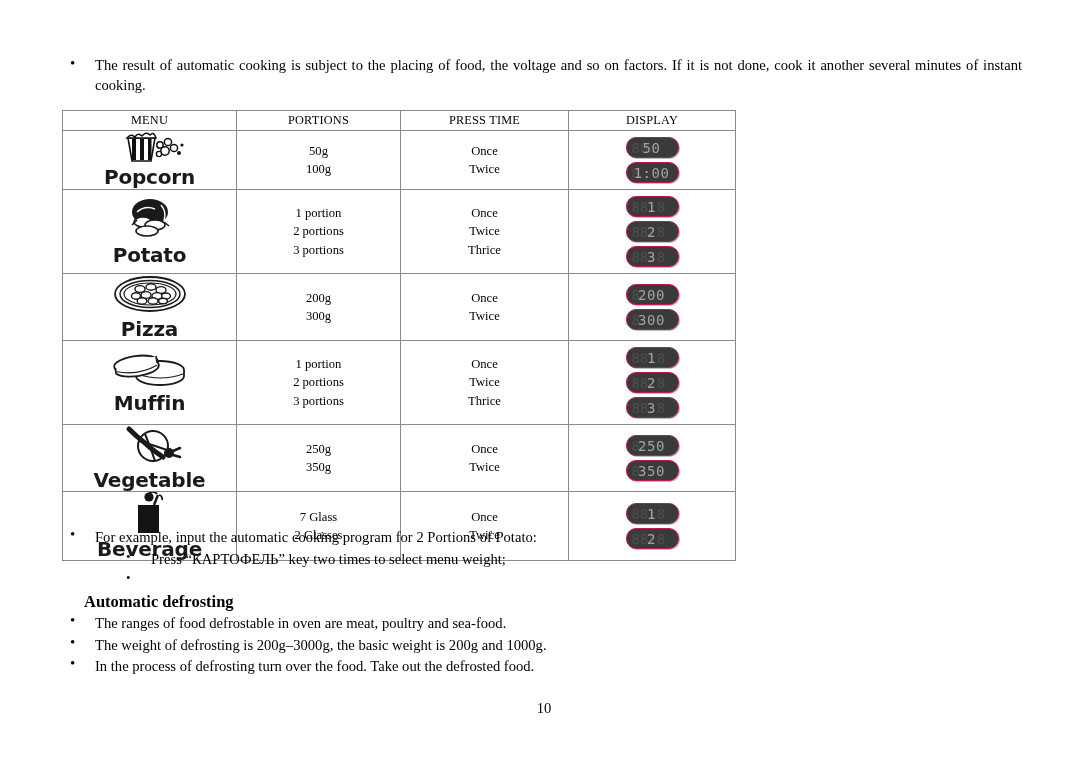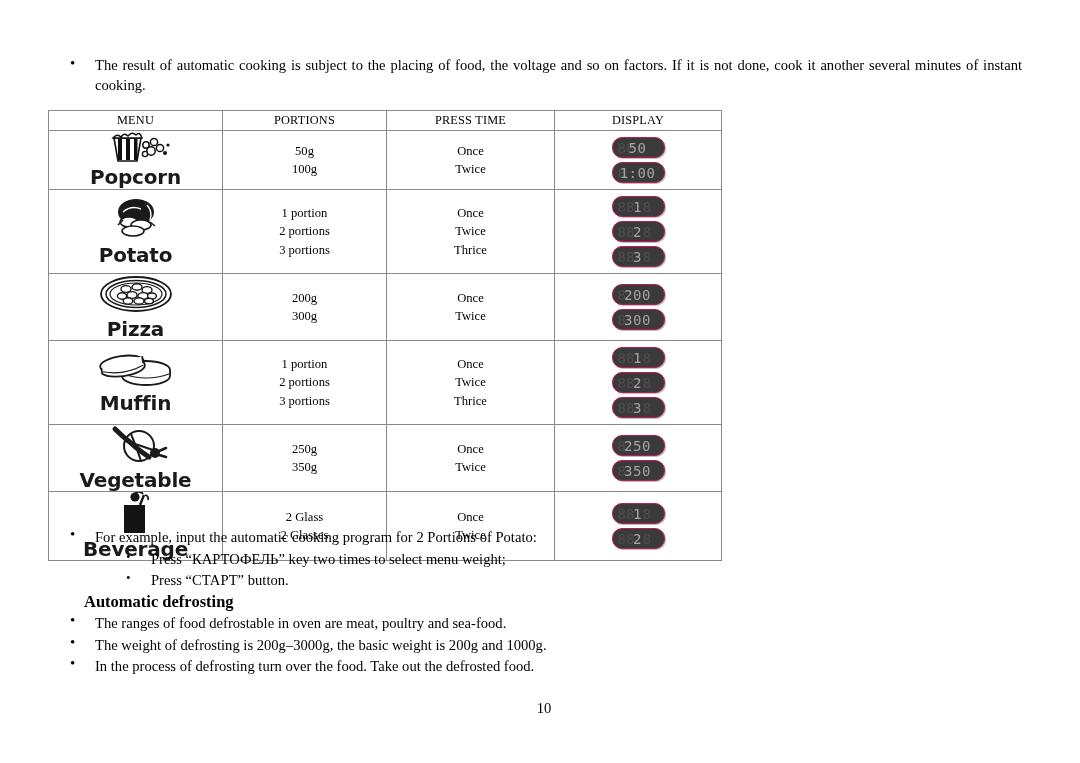--- a/index.html
+++ b/index.html
@@ -47,21 +47,21 @@
   }
   .intro .bullet-dot {
     width: 25px;
     font-size: 15px;
     padding-top: 1px;
   }
 
   
   .menu-table {
     position: absolute;
-    left: 48px;
+    left: 62px;
     top: 110px;
     width: 673px;
     border-collapse: collapse;
     table-layout: fixed;
   }
   .menu-table td, .menu-table th {
     border: 1px solid #8a8a8a;
     padding: 0;
     vertical-align: middle;
     text-align: center;
@@ -454,21 +454,21 @@
         <path d="M30 13 L34 3" stroke="#141414" stroke-width="2.4" fill="none"></path>
         <circle cx="25" cy="5" r="4.6" fill="#141414"></circle>
         <path d="M25 1 q5 -3 8 1" stroke="#141414" stroke-width="1.8" fill="none"></path>
         <path d="M35 3 q4 1 3 5" stroke="#141414" stroke-width="1.8" fill="none"></path>
       </g>
     </svg></span>
               <span class="menu-word">Beverage</span>
             </div>
           </td>
           <td class="cell-lines">
-            <div>2 Glass</div>
+            <div>7 Glass</div>
             <div>2 Glasses</div>
           </td>
           <td class="cell-lines">
             <div>Once</div>
             <div>Twice</div>
           </td>
           <td>
             <div class="lcd-stack">
               <div class="lcd w-narrow">
                 <span class="lcd-ghost">88:8</span>
@@ -489,21 +489,20 @@
       <span class="bullet-dot">•</span>
       <span class="bullet-text">For example, input the automatic cooking program for 2 Portions of Potato:</span>
     </div>
     <div class="sub-list" id="example-steps">
         <div class="sub-item">
           <span class="bullet-dot">•</span>
           <span class="bullet-text">Press  “КАРТОФЕЛЬ” key two times to select menu weight;</span>
         </div>
         <div class="sub-item">
           <span class="bullet-dot">•</span>
-          <span class="bullet-text">Press “СТАРТ” button.</span>
         </div>
       </div>
   </div>
 
   <div class="section-title">Automatic defrosting</div>
   <div class="defrost-list" id="defrost-items">
       <div class="bullet-row">
         <span class="bullet-dot">•</span>
         <span class="bullet-text">The ranges of food defrostable in oven are meat, poultry and sea-food.</span>
       </div>

